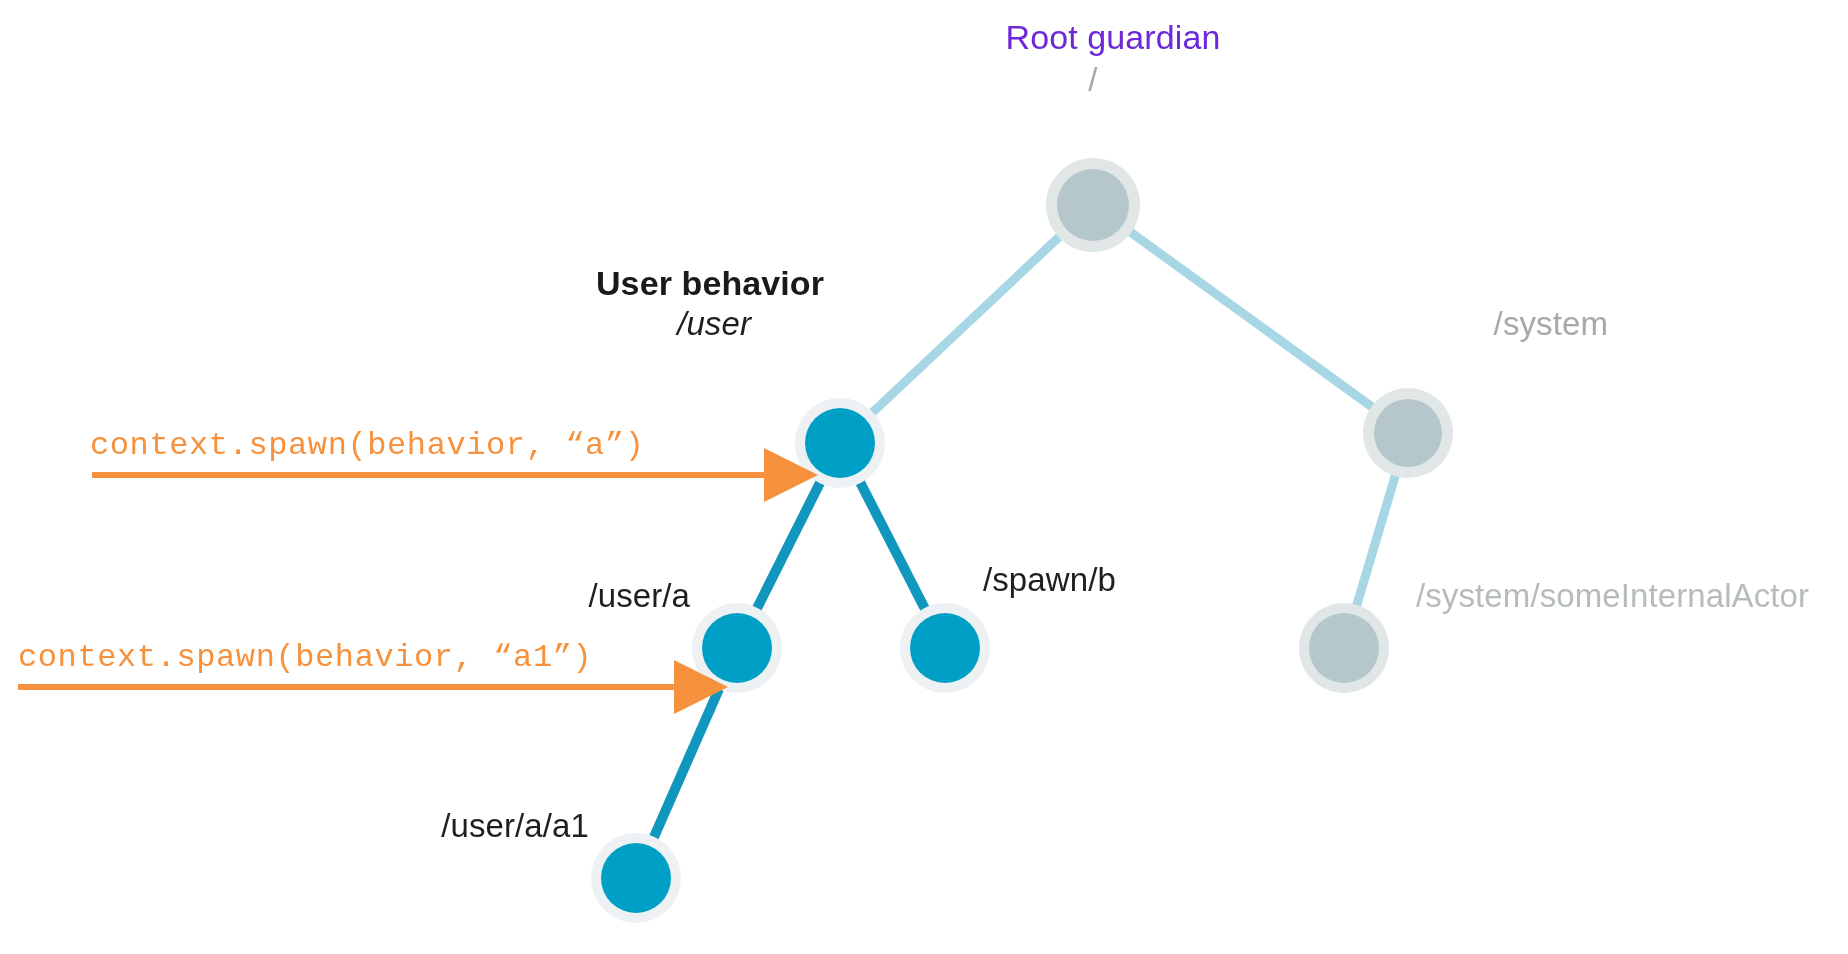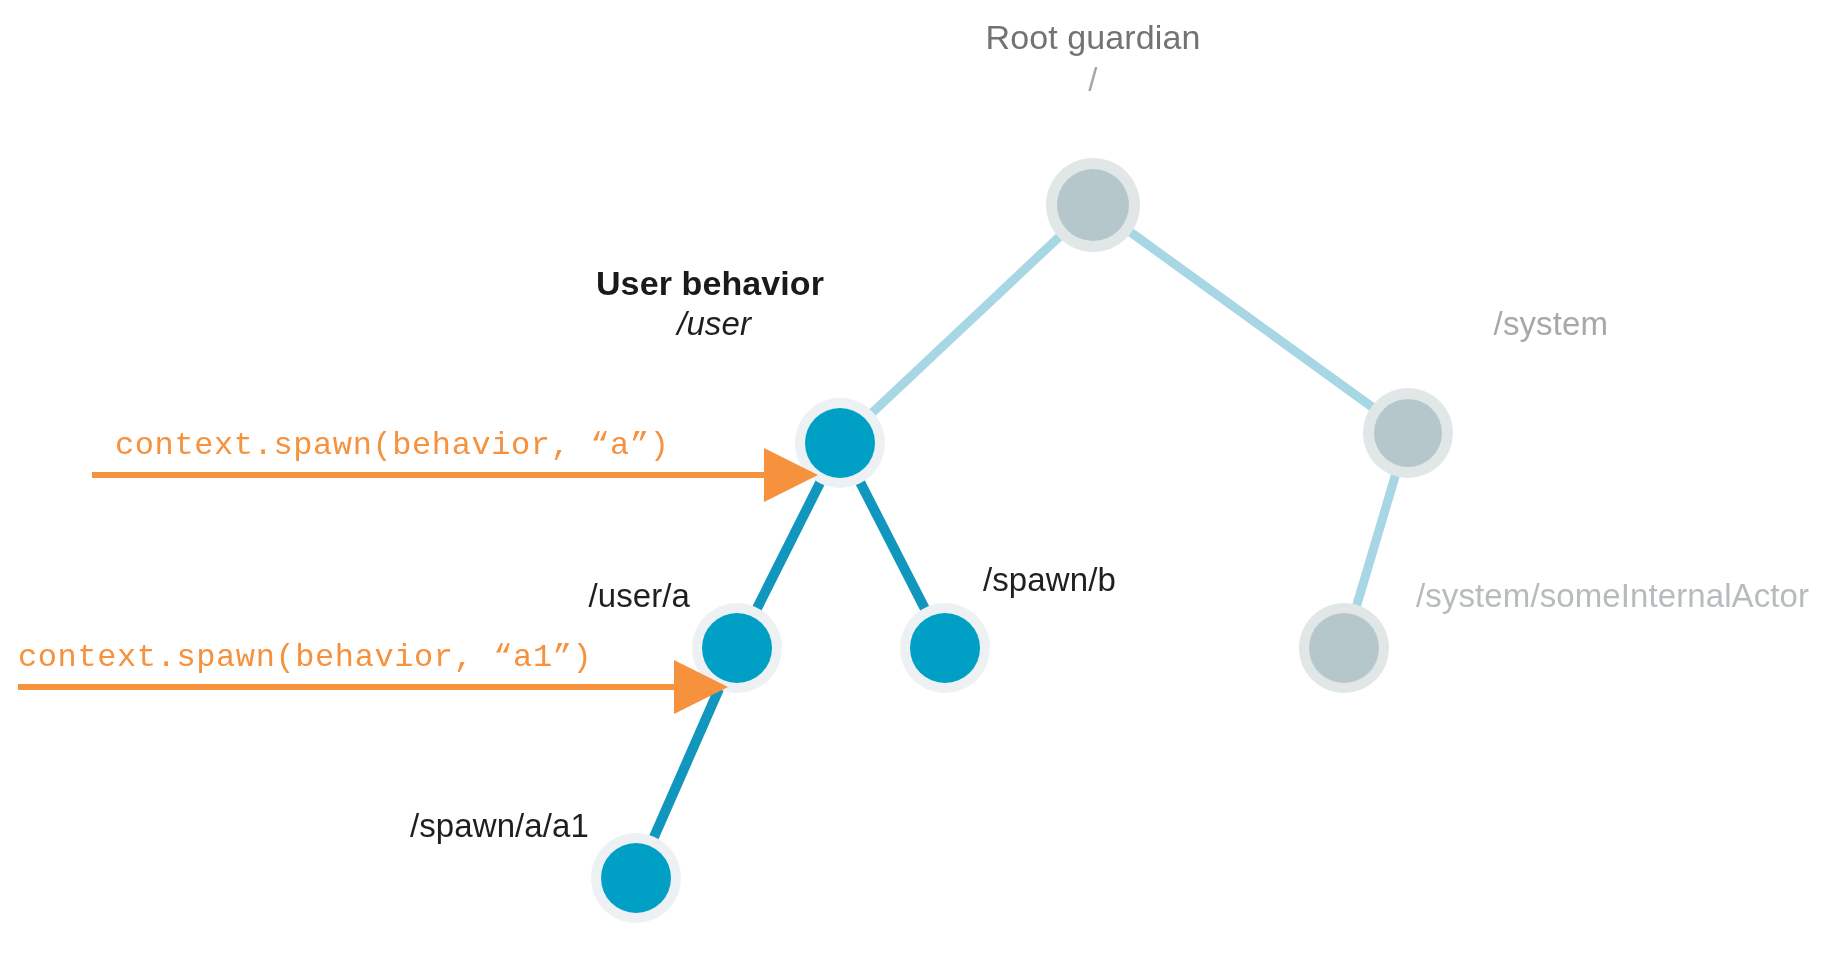--- a/index.html
+++ b/index.html
@@ -35,21 +35,21 @@
     font-family: "Liberation Sans", sans-serif;
     font-size: 34px;
     letter-spacing: 0.1px;
   }
   .lbl-path {
     font-family: "Liberation Sans", sans-serif;
     font-size: 33px;
     font-weight: 300;
     letter-spacing: 0.1px;
   }
-  .gray-strong { color: #737373; }
+  .gray-strong { color: #6d28d9; margin-left: 20px; }
   .gray-soft   { color: #a8a8a8; }
   .gray-faint  { color: #b6bcbd; }
   .dark-title  { color: #1a1a1a; font-weight: 600; }
   .dark-path   { color: #1f1f1f; }
   .code-lbl {
     position: absolute;
     font-family: "Liberation Mono", monospace;
     font-size: 32px;
     color: #f6913d;
     white-space: pre;
@@ -124,18 +124,18 @@
   <div class="lbl lbl-path dark-path right-anchor" style="left:751px; top:306px;font-style:italic;">/user</div>
 
   <div class="lbl lbl-path gray-soft right-anchor" style="left:1596px; top:306px;margin-left:12px;">/system</div>
 
   <div class="lbl lbl-path dark-path right-anchor" style="left:690px; top:578px;">/user/a</div>
 
   <div class="lbl lbl-path dark-path" style="left:983px; top:562px;">/spawn/b</div>
 
   <div class="lbl lbl-path gray-faint" style="left:1404px; top:578px;margin-left:12px;">/system/someInternalActor</div>
 
-  <div class="lbl lbl-path dark-path right-anchor" style="left:589px; top:808px;">/spawn/a/a1</div>
+  <div class="lbl lbl-path dark-path right-anchor" style="left:589px; top:808px;">/user/a/a1</div>
 
-  <div class="code-lbl" style="left:90px; top:427px;margin-left:25px;">context.spawn(behavior, “a”)</div>
+  <div class="code-lbl" style="left:90px; top:427px;">context.spawn(behavior, “a”)</div>
   <div class="code-lbl" style="left:18px; top:639px;">context.spawn(behavior, “a1”)</div>
 
 </div>
 
 </body></html>

